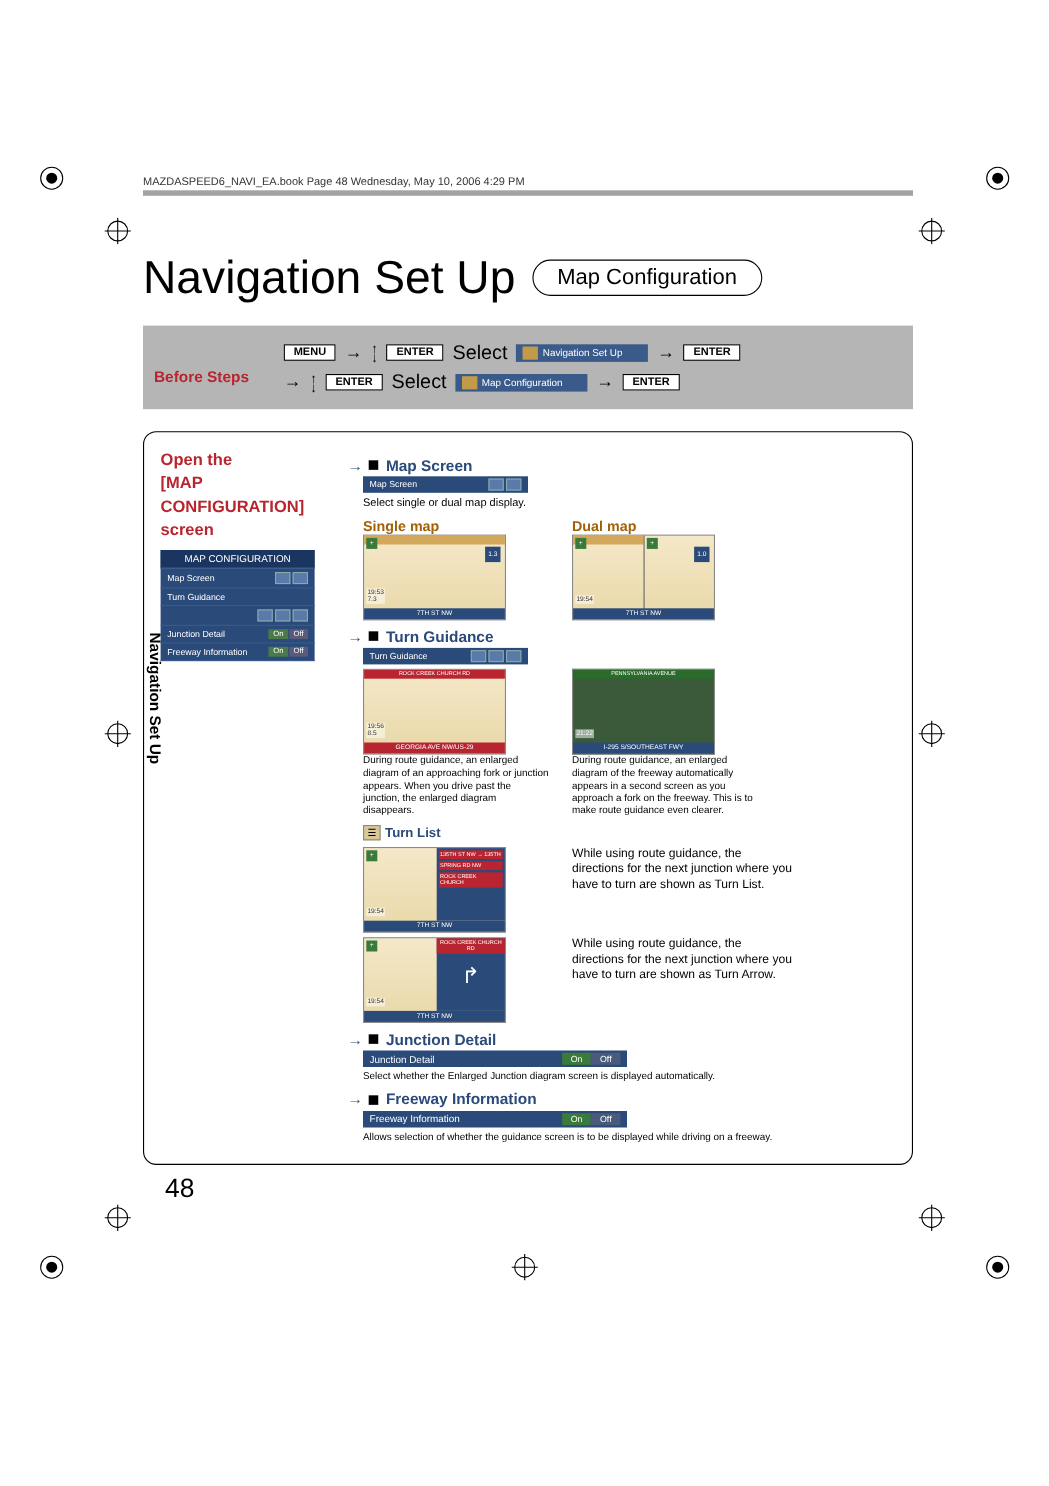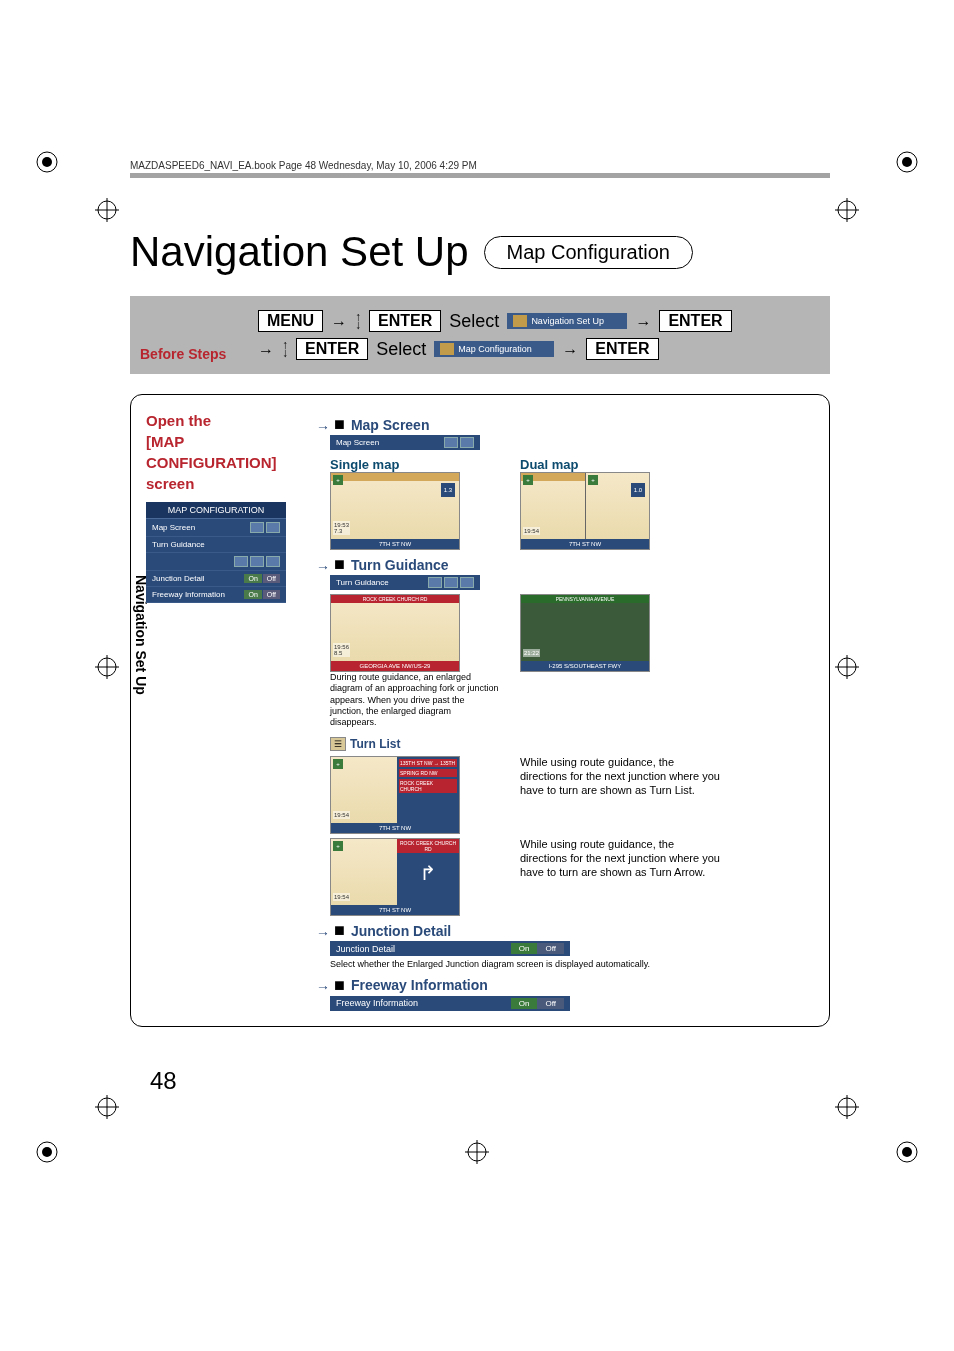--- a/index.html
+++ b/index.html
@@ -17,23 +17,23 @@
   
   .page-content { position: absolute; top: 160px; left: 130px; width: 700px; }
   
   .header-info { font-size: 10px; color: #333; border-bottom: 5px solid #a3a3a3; padding-bottom: 2px; margin-bottom: 50px; }
   
   .title-row { display: flex; align-items: center; gap: 15px; margin-bottom: 20px; }
   .main-title { font-size: 42px; font-weight: normal; }
   .subtitle-oval { border: 1.5px solid #000; border-radius: 50px; padding: 4px 22px; font-size: 20px; }
   
   .before-steps-box { background: #b5b5b5; padding: 8px; margin-bottom: 20px; position: relative; }
-  .bs-label { color: #b8252e; font-weight: bold; font-size: 14px; position: absolute; left: 10px; top: 50px; }
+  .bs-label { color: #b8252e; font-weight: bold; font-size: 14px; position: absolute; left: 10px; top: 38px; }
   .bs-row { display: flex; align-items: center; gap: 8px; margin: 6px 0 6px 120px; }
-  .bs-btn { background: #fff; border: 1.5px solid #000; padding: 1px 8px; font-size: 16px; font-weight: bold; }
+  .bs-btn { background: #fff; border: 1.5px solid #000; padding: 1px 8px; font-size: 10px; font-weight: bold; }
   .bs-arrow { font-size: 16px; font-weight: bold; }
   .bs-select { font-size: 18px; }
   .bs-graphic { background: #3a5a8a; color: #fff; font-size: 9px; padding: 2px 10px 2px 6px; display: inline-flex; align-items: center; gap: 4px; min-width: 120px; }
   .bs-icon-box { background: #c19a4a; width: 14px; height: 12px; display: inline-block; }
   .bs-updown { display: inline-flex; flex-direction: column; line-height: 8px; font-size: 12px; }
   
   .main-body { border: 1px solid #000; border-radius: 12px; padding: 15px; display: flex; gap: 10px; }
   .left-col { width: 160px; flex-shrink: 0; }
   .right-col { flex: 1; }
   
@@ -47,21 +47,21 @@
   .cfg-onoff { display: flex; gap: 1px; }
   .cfg-on, .cfg-off { padding: 1px 4px; font-size: 7px; }
   .cfg-on { background: #4a7a4a; } .cfg-off { background: #5a5a7a; }
   
   .section-hdr { display: flex; align-items: center; gap: 6px; margin-top: 4px; }
   .arrow-lead { color: #2a4a7a; font-size: 14px; margin-right: -2px; }
   .blk { font-size: 18px; }
   .sec-title { color: #2a4a7a; font-weight: bold; font-size: 14px; }
   
   .sub-label { color: #2a4a7a; font-weight: bold; font-size: 12px; }
-  .sub-label-red { color: #0c4a6e; font-weight: bold; font-size: 13px; margin-left: 14px; margin-top: 3px; }
+  .sub-label-red { color: #a16207; font-weight: bold; font-size: 13px; margin-left: 14px; margin-top: 3px; }
   
   .desc { font-size: 10px; line-height: 1.3; margin: 3px 0 3px 14px; }
   .desc-tight { font-size: 9px; line-height: 1.25; }
   
   .map-row { display: flex; gap: 20px; margin-left: 14px; margin-top: 4px; }
   .map-col { width: 170px; }
   
   .map-thumb { width: 130px; height: 78px; background: linear-gradient(#f5e8c8, #e8d8a8); border: 1px solid #888; position: relative; font-size: 6px; }
   .map-thumb .topbar { position: absolute; top: 0; left: 0; right: 0; height: 8px; background: #d4a85a; }
   .map-thumb .plus { position: absolute; top: 2px; left: 2px; background: #3a7a3a; color: #fff; width: 10px; height: 10px; line-height: 10px; text-align: center; }
@@ -241,20 +241,21 @@
           <span class="blk">■</span>
           <span class="sec-title">Map Screen</span>
         </div>
       <div class="graphic-bar">
           <span>Map Screen</span>
           <span class="bar-icons">
             <span class="cfg-icon"></span>
             <span class="cfg-icon"></span>
           </span>
         </div>
+      <div class="desc">Select single or dual map display.</div>
       <div class="map-row">
         <div class="map-col">
           <div class="sub-label-red" style="margin-left:0">Single map</div>
           <div class="map-thumb">
             <div class="topbar"></div>
               <div class="plus">+</div>
             <div class="shield">1.3</div>
             <div class="timebox"><span>19:53</span><br><span>7.3</span></div>
             <div class="botbar">7TH ST NW</div>
           </div>
@@ -298,20 +299,21 @@
             <div class="botbar" style="background:#b82530">GEORGIA AVE NW/US-29</div>
           </div>
           <div class="desc-tight">During route guidance, an enlarged diagram of an approaching fork or junction appears. When you drive past the junction, the enlarged diagram disappears.</div>
         </div>
         <div>
           <div class="map-thumb" style="background:#3a5a3a">
             <div class="topbar" style="background:#2a6a2a;color:#fff;font-size:5px;text-align:center;line-height:8px">PENNSYLVANIA AVENUE</div>
             <div class="timebox" style="color:#fff"><span>21:22</span></div>
             <div class="botbar" style="background:#2a4a7a">I-295 S/SOUTHEAST FWY</div>
           </div>
+          <div class="desc-tight">During route guidance, an enlarged diagram of the freeway automatically appears in a second screen as you approach a fork on the freeway. This is to make route guidance even clearer.</div>
         </div>
       </div>
 
       <div style="margin-left:14px;margin-top:6px"><span class="icon-box">☰</span><span class="sub-label">Turn List</span></div>
       <div class="two-col-text">
         <div>
           <div class="map-thumb">
             <div class="plus">+</div>
             <div style="position:absolute;right:0;top:0;bottom:10px;width:62px;background:#2a4a7a;font-size:5px;color:#fff;padding:2px">
               <div style="background:#b82530;margin-bottom:2px;padding:1px">135TH ST NW → 135TH</div>
@@ -359,15 +361,16 @@
           <span class="blk">■</span>
           <span class="sec-title">Freeway Information</span>
         </div>
       <div class="fw-bar">
           <span>Freeway Information</span>
           <span class="onoff-toggle">
             <span class="on-b">On</span>
             <span class="off-b">Off</span>
           </span>
         </div>
+      <div class="desc" style="font-size:9px">Allows selection of whether the guidance screen is to be displayed while driving on a freeway.</div>
     </div>
   </div>
 </div>
 
 </body></html>

